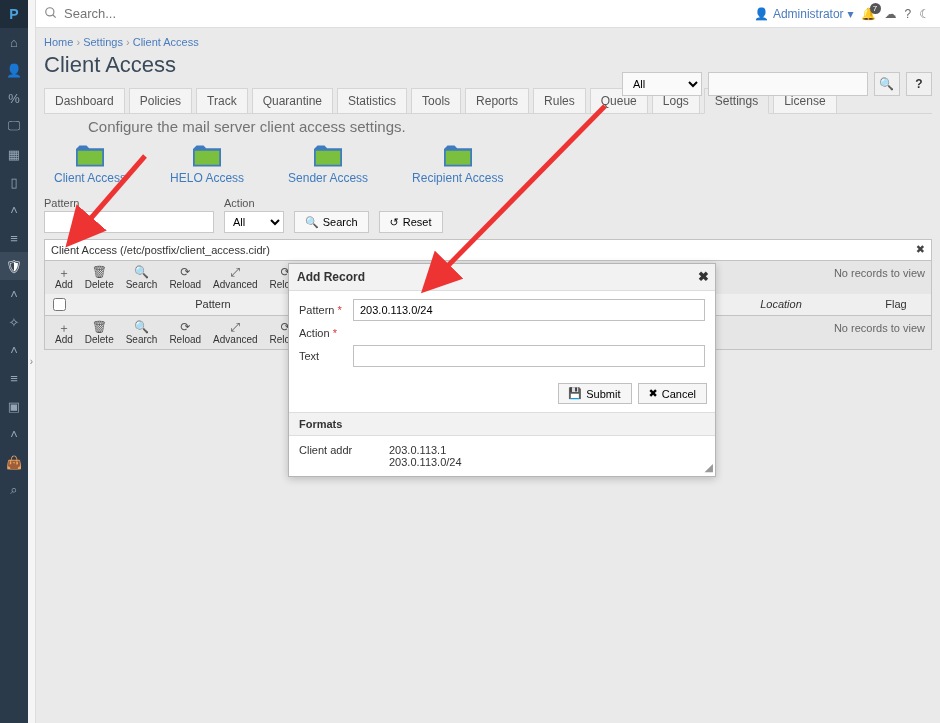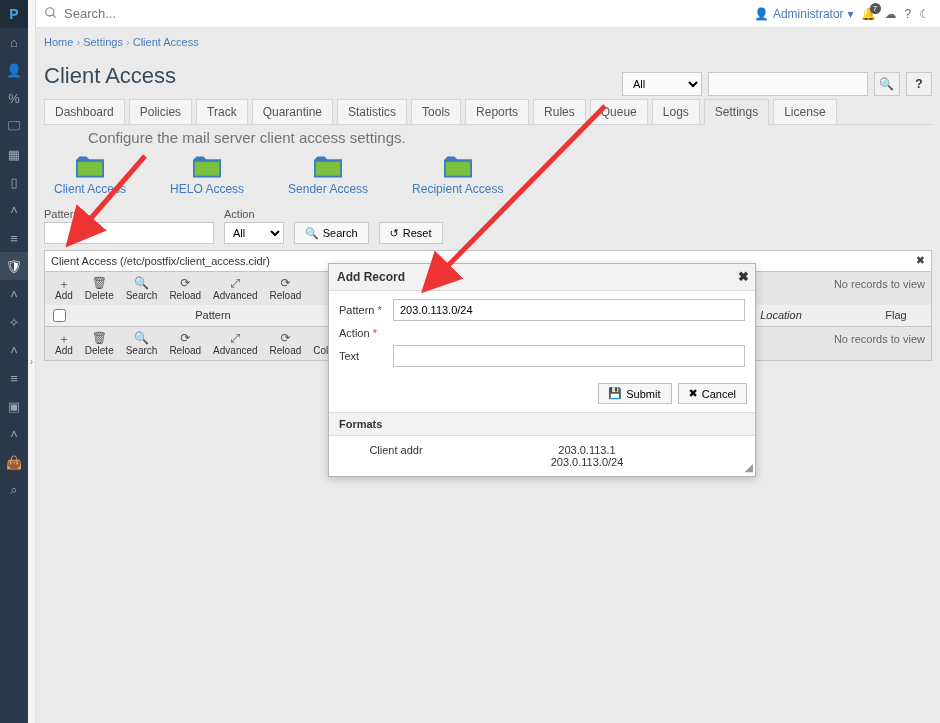--- a/index.html
+++ b/index.html
@@ -15,21 +15,21 @@
 .searchbox { margin-left: 44px; display: flex; align-items: flex-start; color: #888; }
 .searchbox svg { margin-right: 6px; }
 .searchbox input { border: 0; outline: 0; font-size: 13px; width: 200px; }
 .top-right { position: absolute; right: 10px; top: 0; height: 28px; display: flex; align-items: center; gap: 8px; color: #555; }
 .top-right .user { color: #4a7cbf; cursor: pointer; display: flex; align-items: center; gap: 4px; }
 .top-right .bell { position: relative; }
 .top-right .bell .badge { position: absolute; top: -4px; right: -4px; background: #555; color: #fff; border-radius: 50%; font-size: 8px; width: 11px; height: 11px; display: flex; align-items: center; justify-content: center; }
 .top-right .icon-btn { cursor: pointer; color: #666; }
 
 .main { position: absolute; left: 36px; right: 0; top: 28px; bottom: 0; background: #eaeaea; padding: 8px; }
-.breadcrumb { font-size: 11px; color: #4a7cbf; margin-bottom: 15px; }
+.breadcrumb { font-size: 11px; color: #4a7cbf; margin-bottom: 4px; }
 .breadcrumb span { color: #999; }
 .page-title { font-size: 22px; color: #3a4a5a; font-weight: 400; margin-bottom: 10px; }
 .header-right { position: absolute; right: 8px; top: 44px; display: flex; gap: 6px; }
 .header-right select, .header-right input[type=text] { border: 1px solid #c9c9c9; background: #fafafa; height: 24px; font-size: 11px; padding: 0 6px; }
 .header-right select { width: 80px; }
 .header-right input { width: 160px; }
 .header-right .btn-sm { border: 1px solid #c9c9c9; background: #f0f0f0; height: 24px; width: 26px; display: flex; align-items: center; justify-content: center; cursor: pointer; }
 
 .tabs { display: flex; gap: 4px; border-bottom: 1px solid #d5d5d5; margin-bottom: 4px; }
 .tab { padding: 5px 10px; background: #f4f4f4; border: 1px solid #d5d5d5; border-bottom: 0; font-size: 12px; color: #555; cursor: pointer; }
@@ -69,33 +69,33 @@
 .col-pattern { flex: 0 0 280px; text-align: center; }
 .col-action { flex: 0 0 120px; text-align: center; }
 .col-text { flex: 1; text-align: center; }
 .col-loc { flex: 0 0 160px; text-align: center; font-style: italic; }
 .col-flag { flex: 0 0 70px; text-align: center; }
 
 .toolbar2 { display: flex; background: #e6e6e6; border: 1px solid #c3c3c3; border-top: 0; padding: 2px 4px; position: relative; }
 .toolbar2 .norec { top: 6px; }
 
 
-.modal { position: absolute; left: 288px; top: 263px; width: 428px; background: #fff; border: 1px solid #b5b5b5; box-shadow: 0 2px 8px rgba(0,0,0,0.2); z-index: 100; margin-left: 40px; }
+.modal { position: absolute; left: 288px; top: 263px; width: 428px; background: #fff; border: 1px solid #b5b5b5; box-shadow: 0 2px 8px rgba(0,0,0,0.2); z-index: 100; }
 .modal-head { background: #f2f2f2; padding: 6px 8px; font-size: 12px; font-weight: 700; position: relative; border-bottom: 1px solid #ddd; }
 .modal-head .close { position: absolute; right: 6px; top: 5px; font-size: 13px; cursor: pointer; }
 .modal-body { padding: 8px 10px 6px 10px; }
 .form-row { display: flex; align-items: center; margin-bottom: 6px; }
 .form-row label { width: 54px; font-size: 11px; color: #333; }
 .form-row .req { color: #d33; }
 .form-row input, .form-row select { flex: 1; border: 1px solid #c0c0c0; height: 22px; font-size: 11px; padding: 0 6px; background: #fff; }
 .form-row select { background: #f4f4f4; }
 .modal-actions { display: flex; justify-content: flex-end; gap: 6px; padding: 4px 8px 8px 8px; }
 .modal-btn { border: 1px solid #c0c0c0; background: #f6f6f6; padding: 3px 10px; font-size: 11px; cursor: pointer; display: flex; align-items: center; gap: 4px; }
 .modal-sec { background: #f2f2f2; padding: 5px 10px; font-size: 11px; font-weight: 700; border-top: 1px solid #ddd; border-bottom: 1px solid #ddd; }
-.format-body { display: flex; padding: 8px 22px; font-size: 11px; position: relative; text-align: center; }
+.format-body { display: flex; padding: 8px 10px; font-size: 11px; position: relative; }
 .format-body .col1 { width: 90px; }
 .format-body .col2 { flex: 1; }
 .modal-resize { position: absolute; right: 2px; bottom: 2px; font-size: 11px; color: #999; cursor: nwse-resize; }
 
 
 .arrow { position: absolute; z-index: 200; pointer-events: none; }
 </style>
 </head>
 <body>
 

